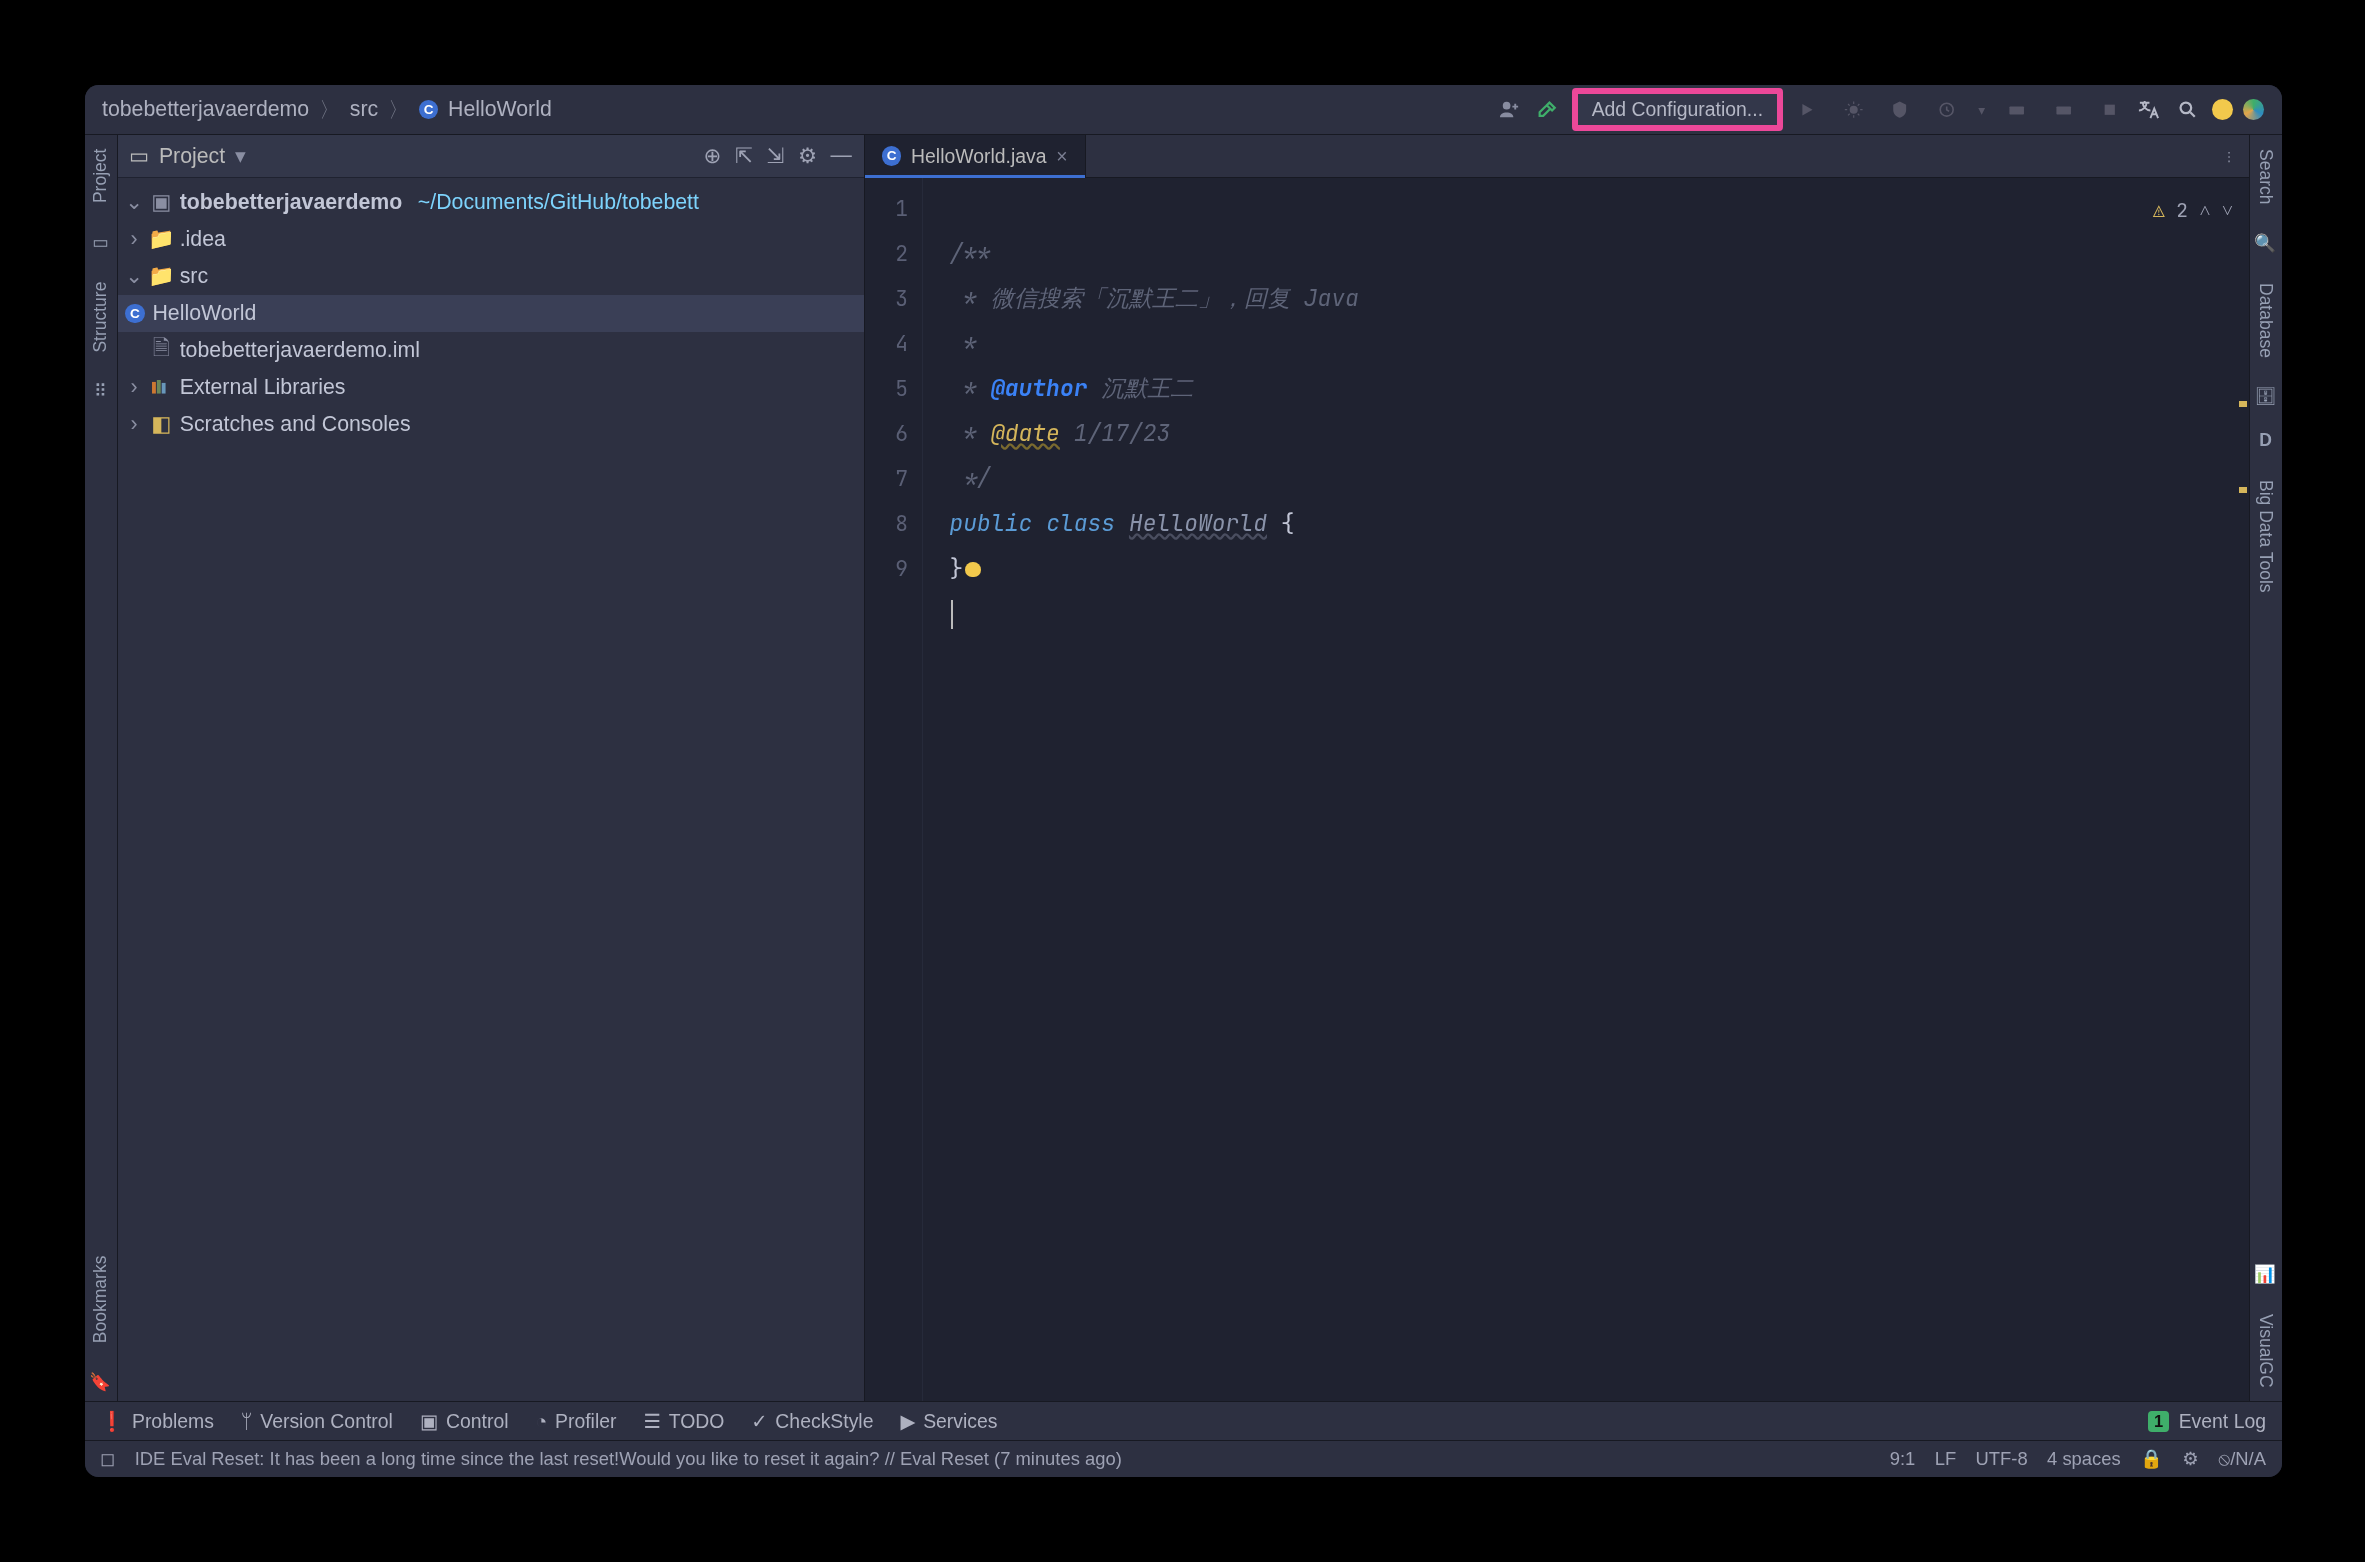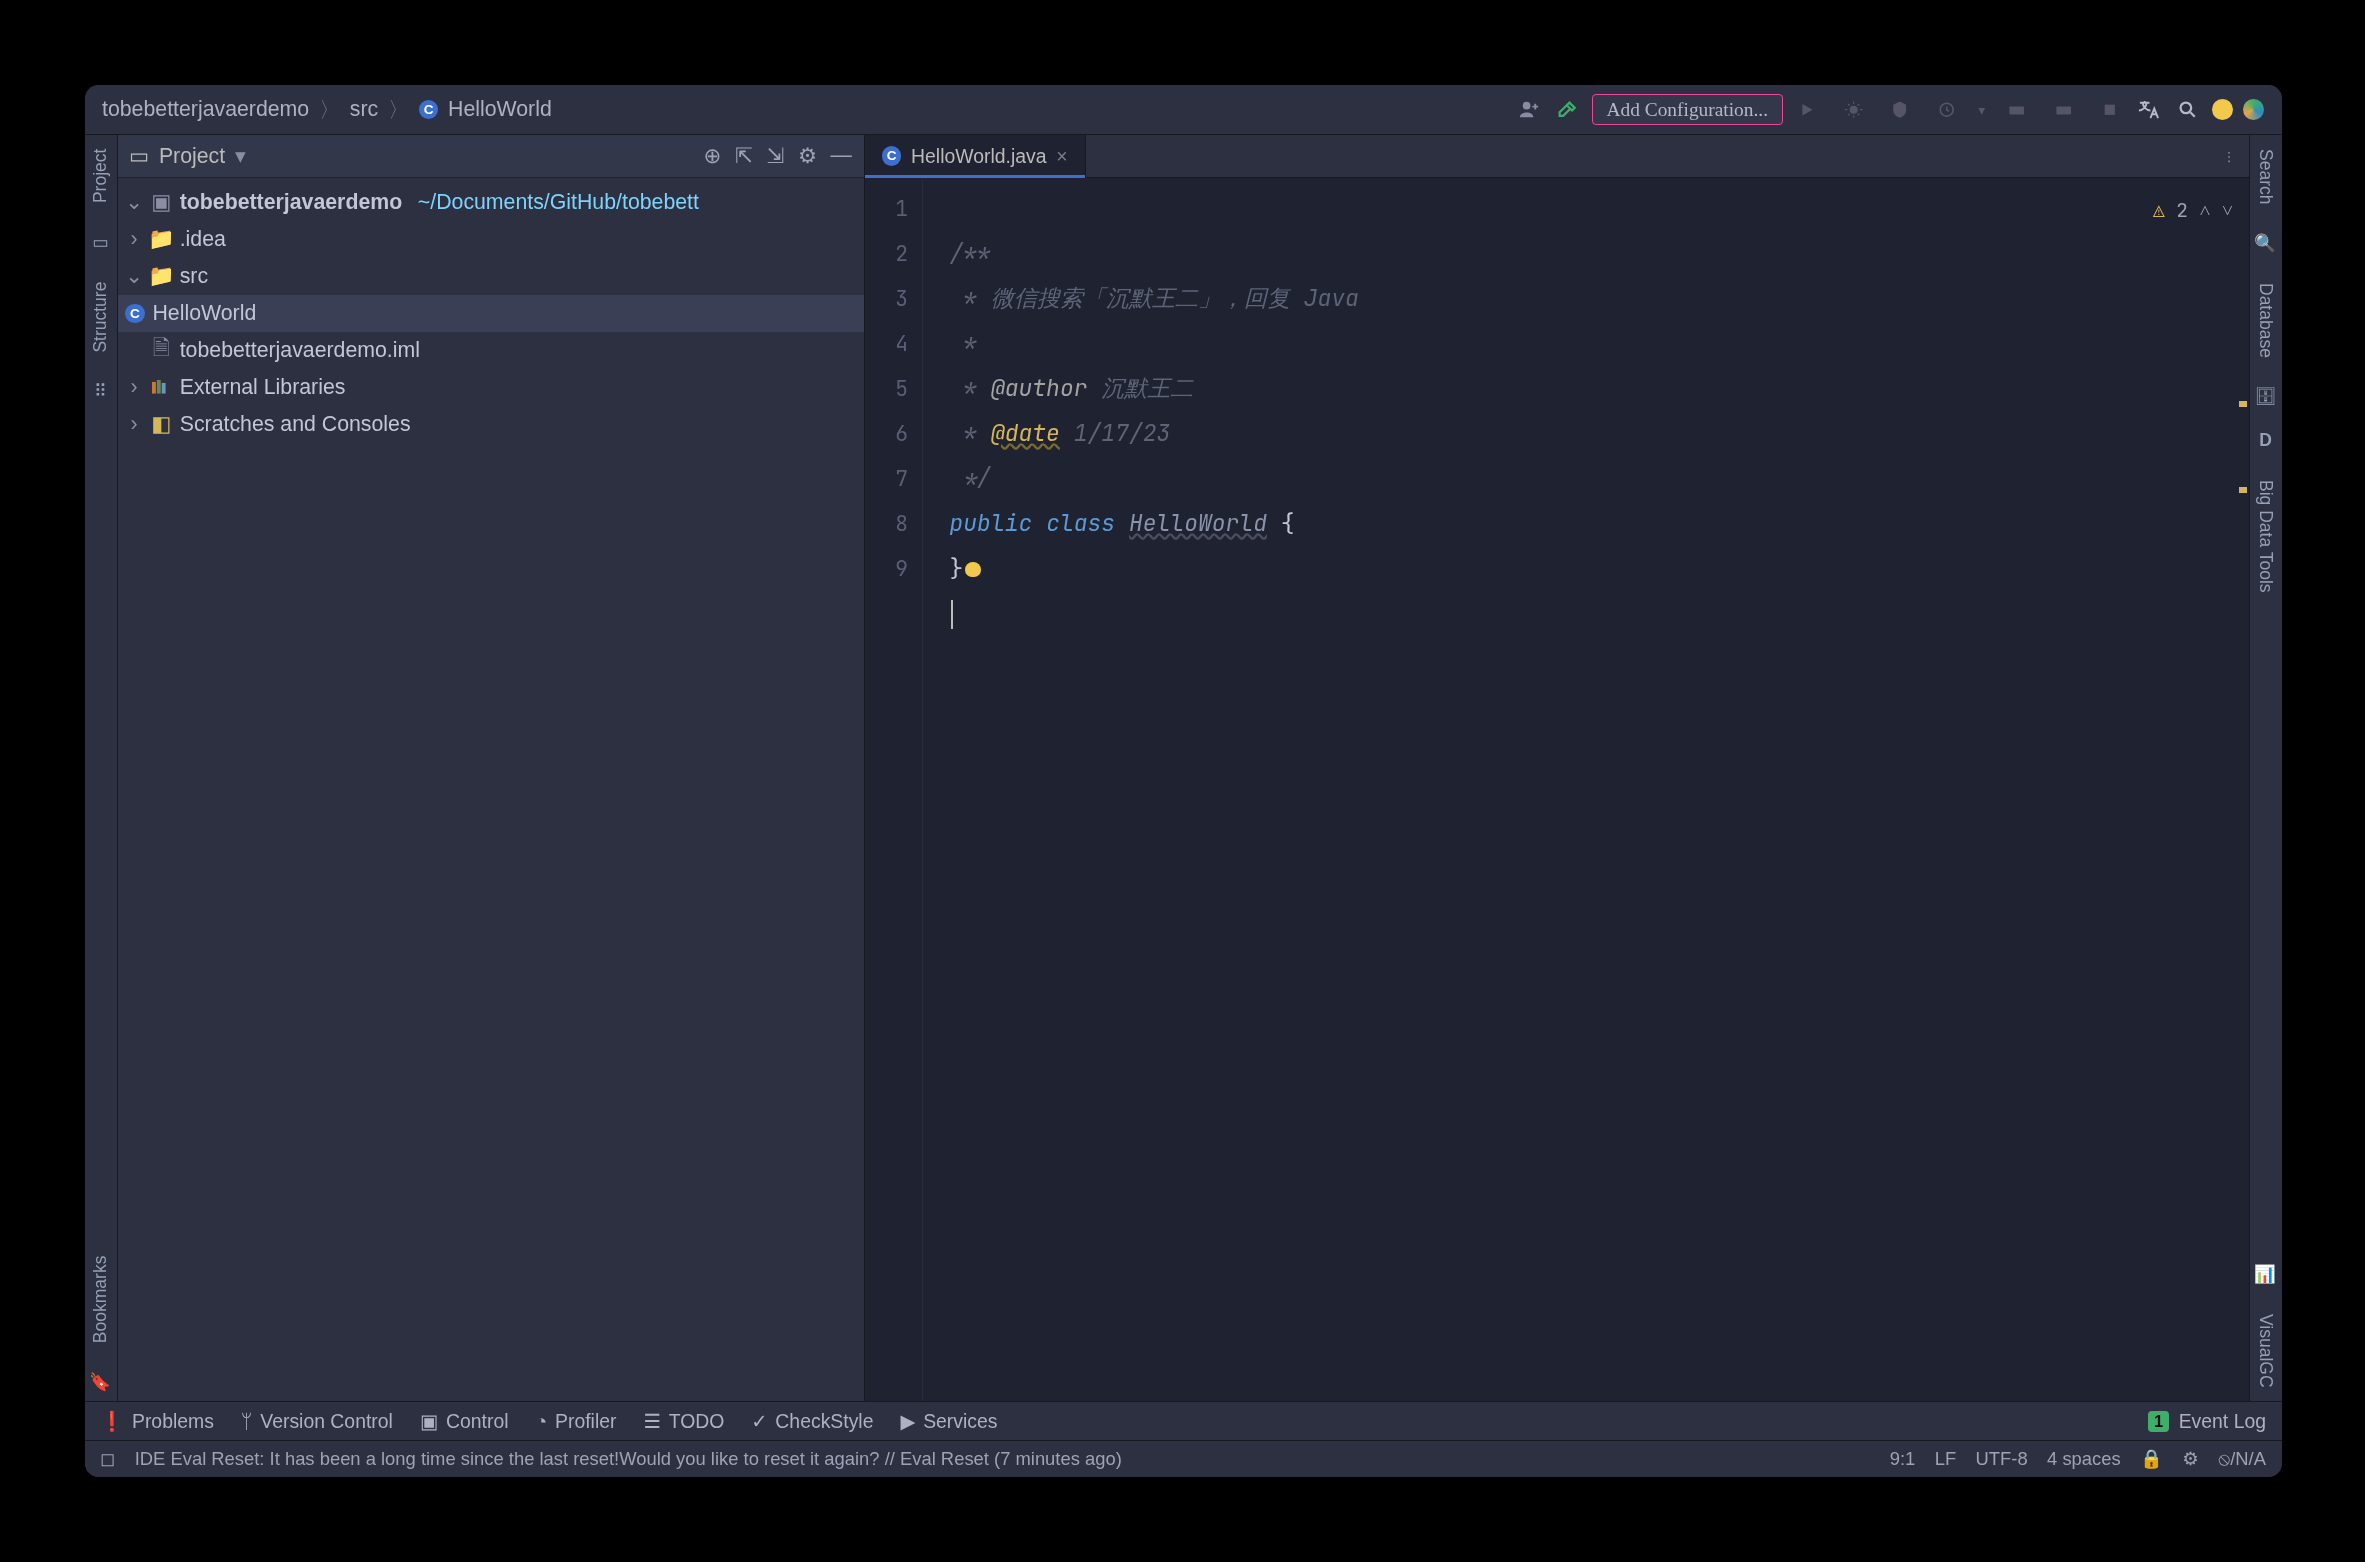--- a/index.html
+++ b/index.html
@@ -54,27 +54,26 @@
     gap: 9.7px;
     font-size: 21.3px;
     color: #aeb1c0;
   }
   .breadcrumbs { display: flex; align-items: center; gap: 9.7px; }
   .chev { color: #6e7282; }
   .spacer { flex: 1; }
   .navbar .icon, .navbar .btn { display: inline-flex; align-items: center; justify-content: center; cursor: pointer; }
   .navbar .icon { width: 29px; height: 29px; color: #888ca0; }
   .add-cfg {
-    border: 1px solid #ec4899;
+    border: 6px solid #ec4899;
     background: #33374a;
     padding: 3.9px 13.6px;
     border-radius: 3.9px;
     color: #b5b8c6;
     font-size: 19.4px;
-    font-family: Liberation Serif, serif;
   }
   .tool-icons { display: flex; gap: 17.5px; align-items: center; }
 
   
   .main {
     flex: 1;
     display: flex;
     min-height: 0;
   }
   .leftrail, .rightrail {
@@ -187,21 +186,21 @@
     flex: 1;
     padding: 7.8px 0 0 27px;
     line-height: 45px;
     white-space: pre;
     position: relative;
   }
   .cmt { color: #5e6478; font-style: italic; }
   .kw { color: #5b9bd5; font-style: italic; }
   .kw2 { color: #5b9bd5; font-style: italic; }
   .cls { color: #8a93aa; font-style: italic; text-decoration: underline wavy #4a4e60; }
-  .tag-author { color: #a3a3a3; font-style: italic; font-weight: normal; }
+  .tag-author { color: #3b82f6; font-style: italic; font-weight: bold; }
   .tag-date { color: #d5b65b; font-style: italic; font-weight: normal; text-decoration: underline wavy #7a6a2f; }
   .brace { color: #c2c6d6; }
   .cursor {
     display: inline-block;
     width: 1.9px;
     height: 29px;
     background: #bbbbbb;
     vertical-align: middle;
     margin-left: 1.9px;
   }

